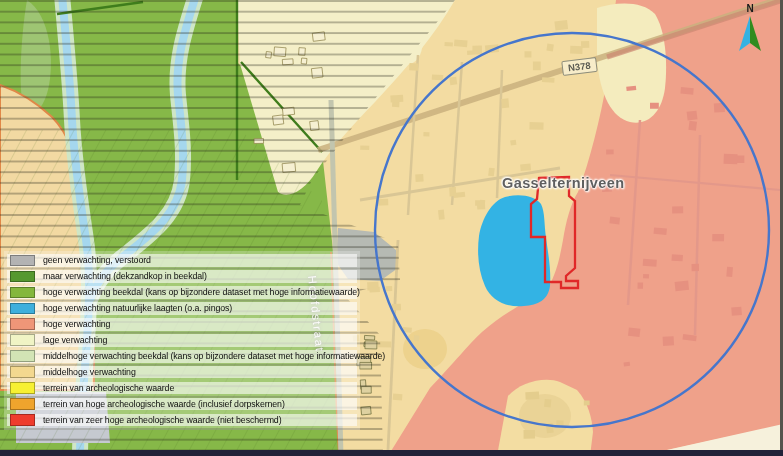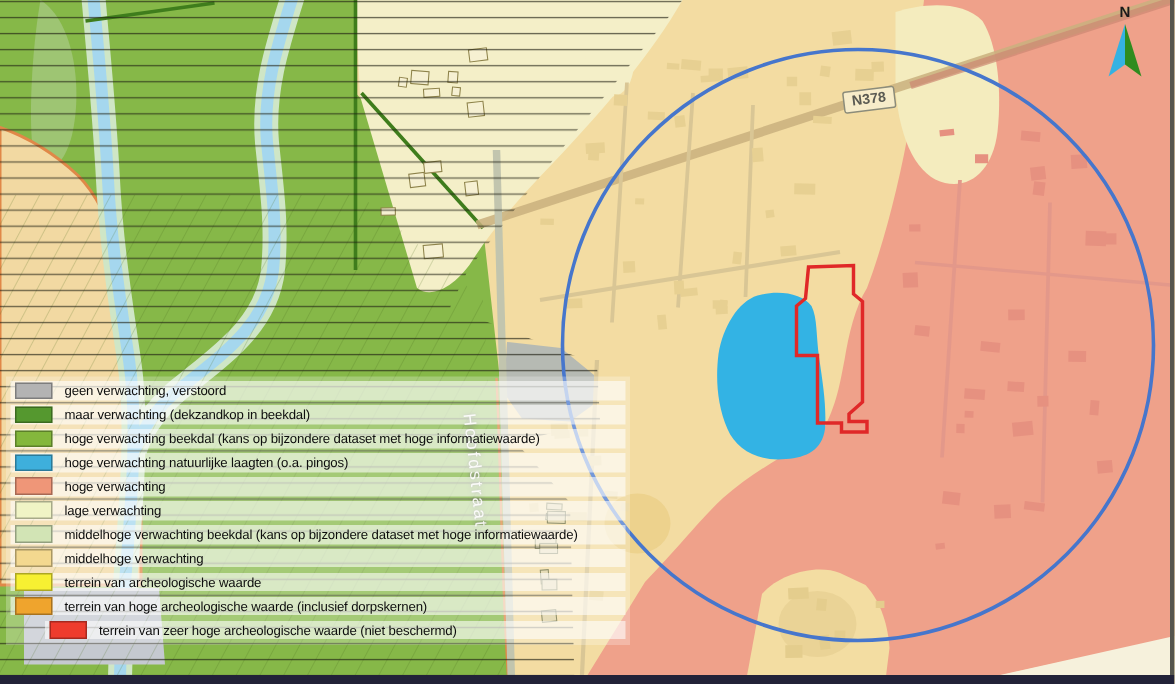--- a/index.html
+++ b/index.html
@@ -25,28 +25,28 @@
     position:absolute;left:318px;top:275px;
     font-size:11.5px;color:#f2f2ec;letter-spacing:1.6px;
     transform:rotate(84deg);transform-origin:0 0;
     text-shadow:0 0 2px rgba(90,90,90,.9),0 0 3px rgba(90,90,90,.6);
     white-space:nowrap;
   }
   .compass{position:absolute;left:727px;top:4px;width:46px;text-align:center;}
   .compass .n{font-size:10px;font-weight:bold;color:#1a1a1a;display:block;line-height:10px;}
   
   .legend{
-    position:absolute;left:4px;top:251px;width:416px;
+    position:absolute;left:4px;top:251px;width:356px;
     background:rgba(255,255,255,.25);padding:3px 3px 4px 3px;box-sizing:border-box;
   }
   .legend-row{
     display:flex;align-items:center;height:12.6px;margin:0 0 3.4px 0;
     background:rgba(255,255,255,.58);white-space:nowrap;overflow:visible;
   }
-  .legend-row:last-child{margin-bottom:0;margin-left:23px;}
+  .legend-row:last-child{margin-bottom:0;}
   .sw{
     width:25px;height:11.5px;flex:0 0 25px;margin:0 8px 0 3px;
     border:0.5px solid rgba(0,0,0,.30);box-sizing:border-box;
   }
   .sw.hatch{
     border:1.6px solid #000;background-color:#fff;
     background-image:linear-gradient(#000,#000);
     background-size:100% 1.6px;background-position:center;background-repeat:no-repeat;
   }
   .legend-label{font-size:8.8px;color:#0d0d0d;letter-spacing:-0.1px;}
@@ -234,20 +234,21 @@
 
     <path d="M539,178 L569,177 L569,196 L575,201 L575,268 L566,276 L566,281 L578,281 L578,288 L561,288
              L561,282 L545,282 L545,237 L531,237 L531,204 L537,199 Z" fill="none" stroke="#e02828" stroke-width="2.3"></path>
 
     <circle cx="572" cy="230" r="197" fill="none" stroke="#4676cc" stroke-width="2.4"></circle>
 
     <rect x="780" y="0" width="3" height="456" fill="#55554e"></rect>
     <rect x="0" y="450" width="783" height="6" fill="#222238"></rect>
   </svg>
 
+  <div class="town-label">Gasselternijveen</div>
   <div class="road-badge">N378</div>
   <div class="street-label">Hoofdstraat</div>
 
   <div class="compass">
     <span class="n">N</span>
     <svg width="30" height="42" viewBox="0 0 30 42">
       <polygon points="15,2 4,37 15,29" fill="#35b2e2"></polygon>
       <polygon points="15,2 26,37 15,29" fill="#2f8c1f"></polygon>
     </svg>
   </div>

